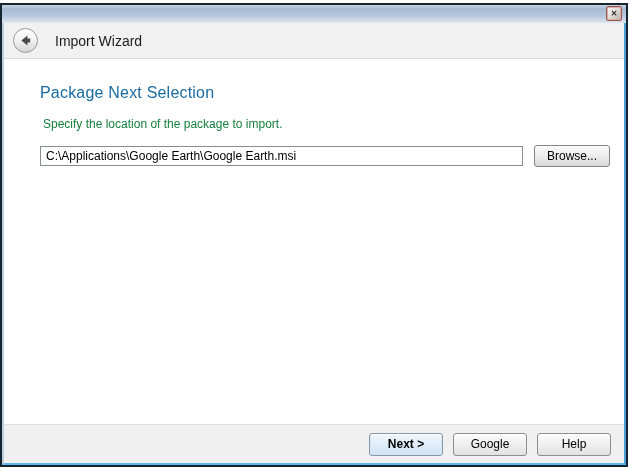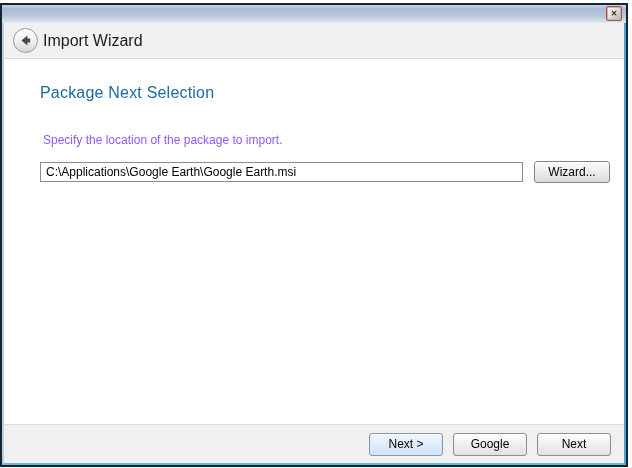--- a/index.html
+++ b/index.html
@@ -38,27 +38,27 @@
     flex:0 0 35px;background:#f1f1f1;border-bottom:1px solid #d9d9d9;
     display:flex;align-items:center;padding-left:9px;
   }
   .back-btn{
     width:25px;height:25px;box-sizing:border-box;border-radius:50%;
     border:1px solid #9a9a9a;padding:0;cursor:default;
     background:linear-gradient(180deg,#ffffff 0%,#f4f4f4 45%,#d6d6d6 100%);
     display:flex;align-items:center;justify-content:center;
   }
   .back-btn svg{display:block;}
-  .header-title{margin-left:5px;font-size:16px;color:#1c1c1c;}
+  .header-title{margin-left:17px;font-size:14px;color:#1c1c1c;}
   
   .content{flex:1 1 auto;background:#ffffff;padding:25px 0 0 36px;box-sizing:border-box;}
   .page-title{
     margin:0;font-size:16px;font-weight:400;color:#1a6ca0;letter-spacing:.2px;
   }
-  .instruction{margin:31px 0 0 3px;font-size:12px;color:#8b5cf6;}
+  .instruction{margin:15px 0 0 3px;font-size:12px;color:#15803d;}
   .file-row{margin-top:15px;display:flex;align-items:flex-start;}
   .path-input{
     width:483px;height:20px;box-sizing:border-box;border:1px solid #898c95;
     border-radius:0;padding:2px 5px;font-size:12px;color:#000;background:#fff;
     font-family:"Liberation Sans", sans-serif;outline:none;
   }
   .browse-btn{
     margin-left:11px;margin-top:-1px;width:76px;height:22px;box-sizing:border-box;
     border:1px solid #858585;border-radius:3px;padding:0;cursor:default;
     background:linear-gradient(180deg,#fafafa 0%,#ededed 50%,#dadada 100%);
@@ -72,20 +72,21 @@
     padding-right:13px;gap:10px;
   }
   .btn{
     width:74px;height:23px;box-sizing:border-box;border-radius:3px;padding:0;
     font-size:12px;color:#000;font-family:"Liberation Sans", sans-serif;cursor:default;
   }
   .btn-default{
     border:1px solid #8898a8;
     background:linear-gradient(180deg,#f2f7fd 0%,#e3eefb 45%,#cfe2f6 100%);
     box-shadow:inset 0 1px 0 #ffffff, inset 0 0 0 1px #d6e7f8;
+    font-weight:bold;
   }
   .btn-normal{
     border:1px solid #8e8e8e;
     background:linear-gradient(180deg,#fdfdfd 0%,#f0f0f0 45%,#e2e2e2 100%);
     box-shadow:inset 0 1px 0 #ffffff;
   }
 </style>
 </head>
 <body>
 
@@ -108,24 +109,24 @@
         </span>
       </button>
       <span class="header-title">Import Wizard</span>
     </div>
 
     <div class="content">
       <h1 class="page-title">Package Next Selection</h1>
       <p class="instruction">Specify the location of the package to import.</p>
       <div class="file-row">
         <input type="text" class="path-input" value="C:\Applications\Google Earth\Google Earth.msi" style="">
-        <button class="browse-btn">Wizard...</button>
+        <button class="browse-btn">Browse...</button>
       </div>
     </div>
 
     <div class="footer">
       <button class="btn btn-default">Next &gt;</button>
       <button class="btn btn-normal">Google</button>
-      <button class="btn btn-normal">Next</button>
+      <button class="btn btn-normal">Help</button>
     </div>
 
   </div>
 </div>
 
 </body></html>

